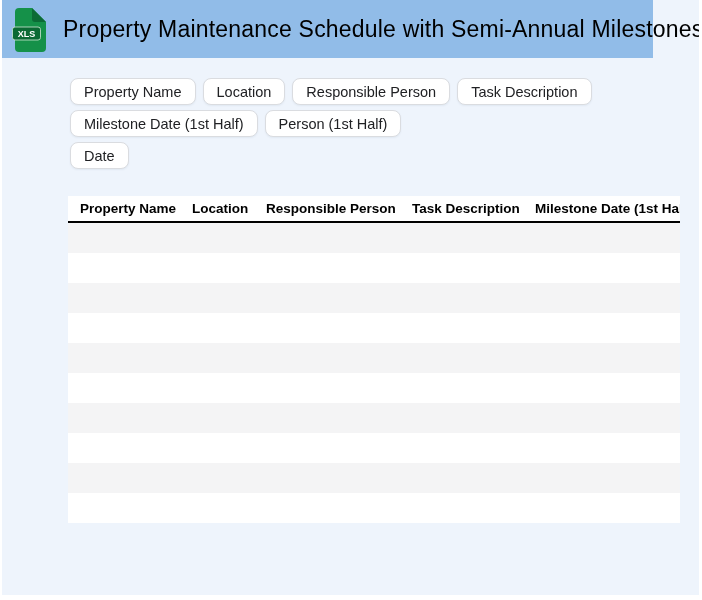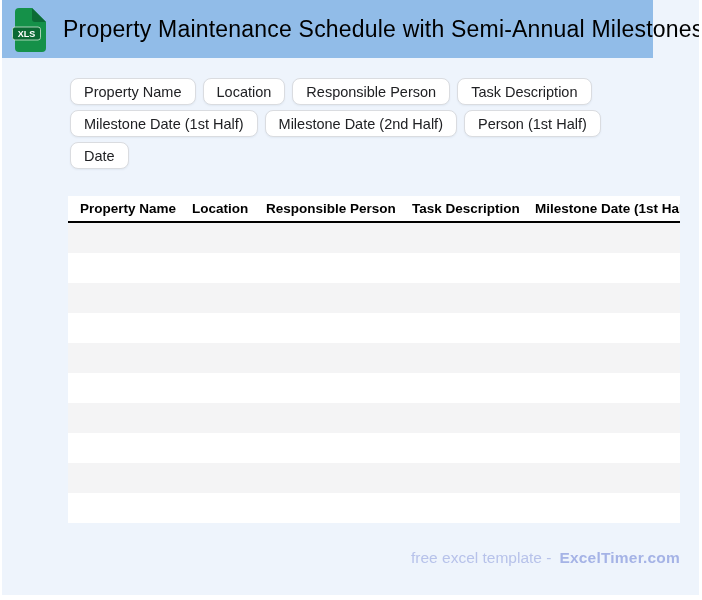--- a/index.html
+++ b/index.html
@@ -86,21 +86,20 @@
 
   <div class="chips">
     <div class="chip-row">
       <span class="chip">Property Name</span>
       <span class="chip">Location</span>
       <span class="chip">Responsible Person</span>
       <span class="chip">Task Description</span>
     </div>
     <div class="chip-row">
       <span class="chip">Milestone Date (1st Half)</span>
-      <span class="chip">Milestone Date (2nd Half)</span>
       <span class="chip">Person (1st Half)</span>
     </div>
     <div class="chip-row">
       <span class="chip">Date</span>
     </div>
   </div>
 
   <div class="table">
     <div class="thead">
       <span class="th c1">Property Name</span>
@@ -116,17 +115,14 @@
       <div class="trow"></div>
       <div class="trow"></div>
       <div class="trow"></div>
       <div class="trow"></div>
       <div class="trow"></div>
       <div class="trow"></div>
       <div class="trow"></div>
     </div>
   </div>
 
-  <div class="footer">
-    <span>free excel template -</span><span class="brand">ExcelTimer.com</span>
-  </div>
 
 </div>
 
 </body></html>

